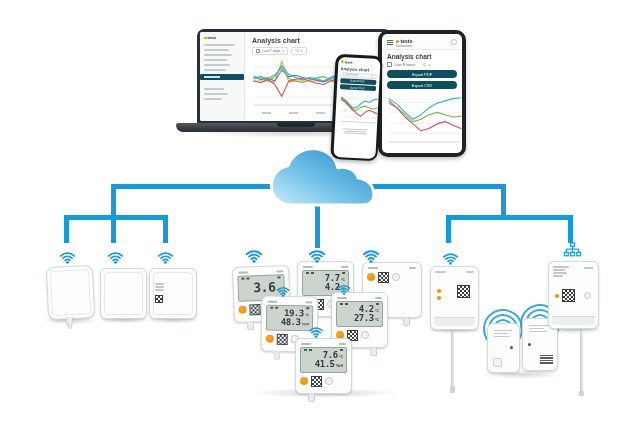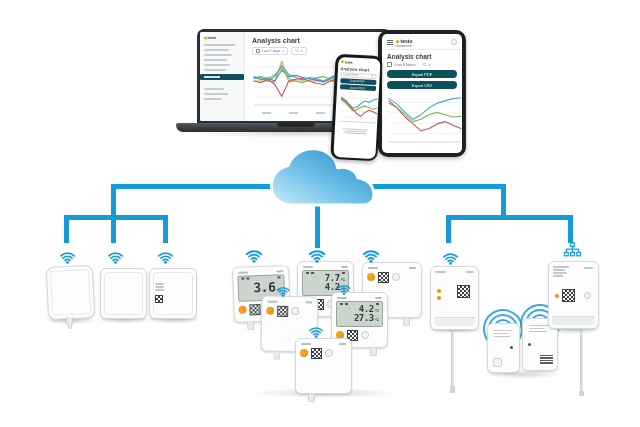--- a/index.html
+++ b/index.html
@@ -464,20 +464,35 @@
     </div>
     <span class="nub" style="left:11px;top:55px;"></span>
     <span class="nub" style="right:11px;top:55px;left:auto;"></span>
   </div>
 
   <div class="logger" style="left:261px;top:296px;transform:rotate(1deg);z-index:6;">
     <div class="lg-top">
         <i style="width:10px;"></i>
         <i style="width:7px;"></i>
       </div>
+    <div class="lcd">
+      <div class="lcd-icons">
+          <i></i>
+          <i></i>
+          <i style="margin-left:auto;"></i>
+        </div>
+      <div class="lcd-val">
+          <span class="v">19.3</span>
+          <span class="unit">°C</span>
+        </div>
+      <div class="lcd-val">
+          <span class="v">48.3</span>
+          <span class="unit">%rH</span>
+        </div>
+    </div>
     <div class="lg-bottom">
       <span class="dot-logo"></span>
       <span class="qr"></span>
       <span class="pwr"></span>
     </div>
     <span class="nub" style="left:12px;top:55px;"></span>
   </div>
 
   <div class="logger" style="left:331px;top:292px;z-index:6;">
     <div class="lg-top">
@@ -506,20 +521,35 @@
     </div>
     <span class="nub" style="left:10px;top:55px;"></span>
     <span class="nub" style="right:10px;top:55px;left:auto;"></span>
   </div>
 
   <div class="logger" style="left:295px;top:338px;z-index:8;">
     <div class="lg-top">
         <i style="width:10px;"></i>
         <i style="width:7px;"></i>
       </div>
+    <div class="lcd">
+      <div class="lcd-icons">
+          <i></i>
+          <i></i>
+          <i style="margin-left:auto;"></i>
+        </div>
+      <div class="lcd-val">
+          <span class="v">7.6</span>
+          <span class="unit">°C</span>
+        </div>
+      <div class="lcd-val">
+          <span class="v">41.5</span>
+          <span class="unit">%rH</span>
+        </div>
+    </div>
     <div class="lg-bottom">
       <span class="dot-logo"></span>
       <span class="qr"></span>
       <span class="pwr"></span>
     </div>
     <span class="nub" style="left:12px;top:55px;"></span>
   </div>
 
   <div class="rdev" style="left:430px;top:266px;width:49px;height:64px;z-index:4;padding:4px;">
     <div class="tiny-bars" style="display:flex;justify-content:space-between;">

